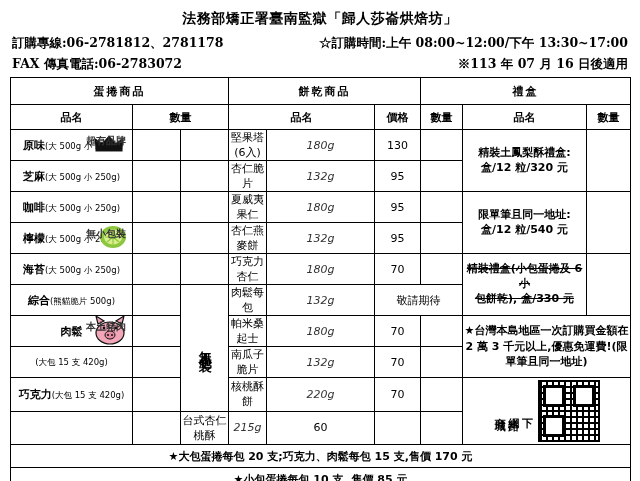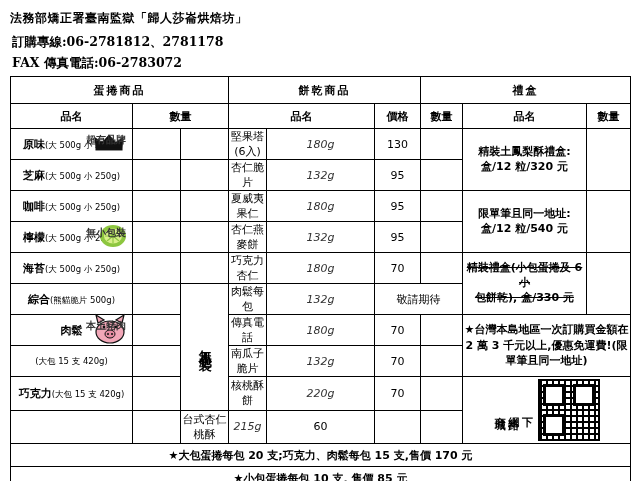--- a/index.html
+++ b/index.html
@@ -4,22 +4,23 @@
 <style>
   html,body{margin:0;padding:0;background:#ffffff;}
   body{
     width:640px;height:481px;
     font-family:"DejaVu Sans","Liberation Sans",sans-serif;
     color:#000;
     overflow:hidden;
   }
   .page{position:relative;width:640px;height:481px;box-sizing:border-box;padding:6px 10px 0 10px;}
   .title{
-    font-weight:bold;
-    font-size:12px;
+    text-align:center;
+    font-weight:bold;
+    font-size:14px;
     letter-spacing:0.5px;
     margin:4px 0 7px 0;
     font-family:"DejaVu Serif","Liberation Serif",serif;
   }
   .hdr-line{
     display:flex;justify-content:space-between;align-items:flex-start;
     font-size:12.5px;font-weight:bold;margin:0 2px 4px 2px;
     font-family:"DejaVu Serif","Liberation Serif",serif;
   }
   .hdr-left{white-space:nowrap;}
@@ -114,23 +115,25 @@
 </style>
 </head>
 <body>
 
 <div class="page">
 
   <div class="title">法務部矯正署臺南監獄「歸人莎崙烘焙坊」</div>
 
   <div class="hdr-line">
     <span class="hdr-left">訂購專線:06-2781812、2781178</span>
+    <span class="hdr-right">☆訂購時間:上午 08:00~12:00/下午 13:30~17:00</span>
   </div>
   <div class="hdr-line">
     <span class="hdr-left">FAX 傳真電話:06-2783072</span>
+    <span class="hdr-right">※113 年 07 月 16 日後適用</span>
   </div>
 
   <table class="main">
     <colgroup>
       <col style="width:122px">
       <col style="width:48px">
       <col style="width:48px">
       <col style="width:38px">
       <col style="width:108px">
       <col style="width:46px">
@@ -272,21 +275,21 @@
           <path d="M32 10 L34 2 L26 7 Z" fill="#f2a7b8" stroke="#111" stroke-width="1.2"></path>
           <ellipse cx="20" cy="21" rx="5" ry="4" fill="#e58ba1" stroke="#111" stroke-width="1"></ellipse>
           <circle cx="18" cy="21" r="1" fill="#111"></circle>
               <circle cx="22" cy="21" r="1" fill="#111"></circle>
           <circle cx="14" cy="14" r="1.4" fill="#111"></circle>
               <circle cx="26" cy="14" r="1.4" fill="#111"></circle>
         </svg>
         <span class="tiny-caption">本土豬肉</span>
       </td>
       <td class="qty"></td>
-      <td class="gk-name">傳真電話</td>
+      <td class="gk-name">帕米桑起士</td>
       <td class="gk-wt">180g</td>
       <td class="price">70</td>
       <td class="qty"></td>
       <td class="promo" colspan="2" rowspan="2">★台灣本島地區一次訂購買金額在 2 萬 3 千元以上,優惠免運費!(限單筆且同一地址)</td>
     </tr>
 
     <tr>
       <td class="itemcell" style="height:22px">
         <span class="small">(大包 15 支 420g)</span>
       </td>

